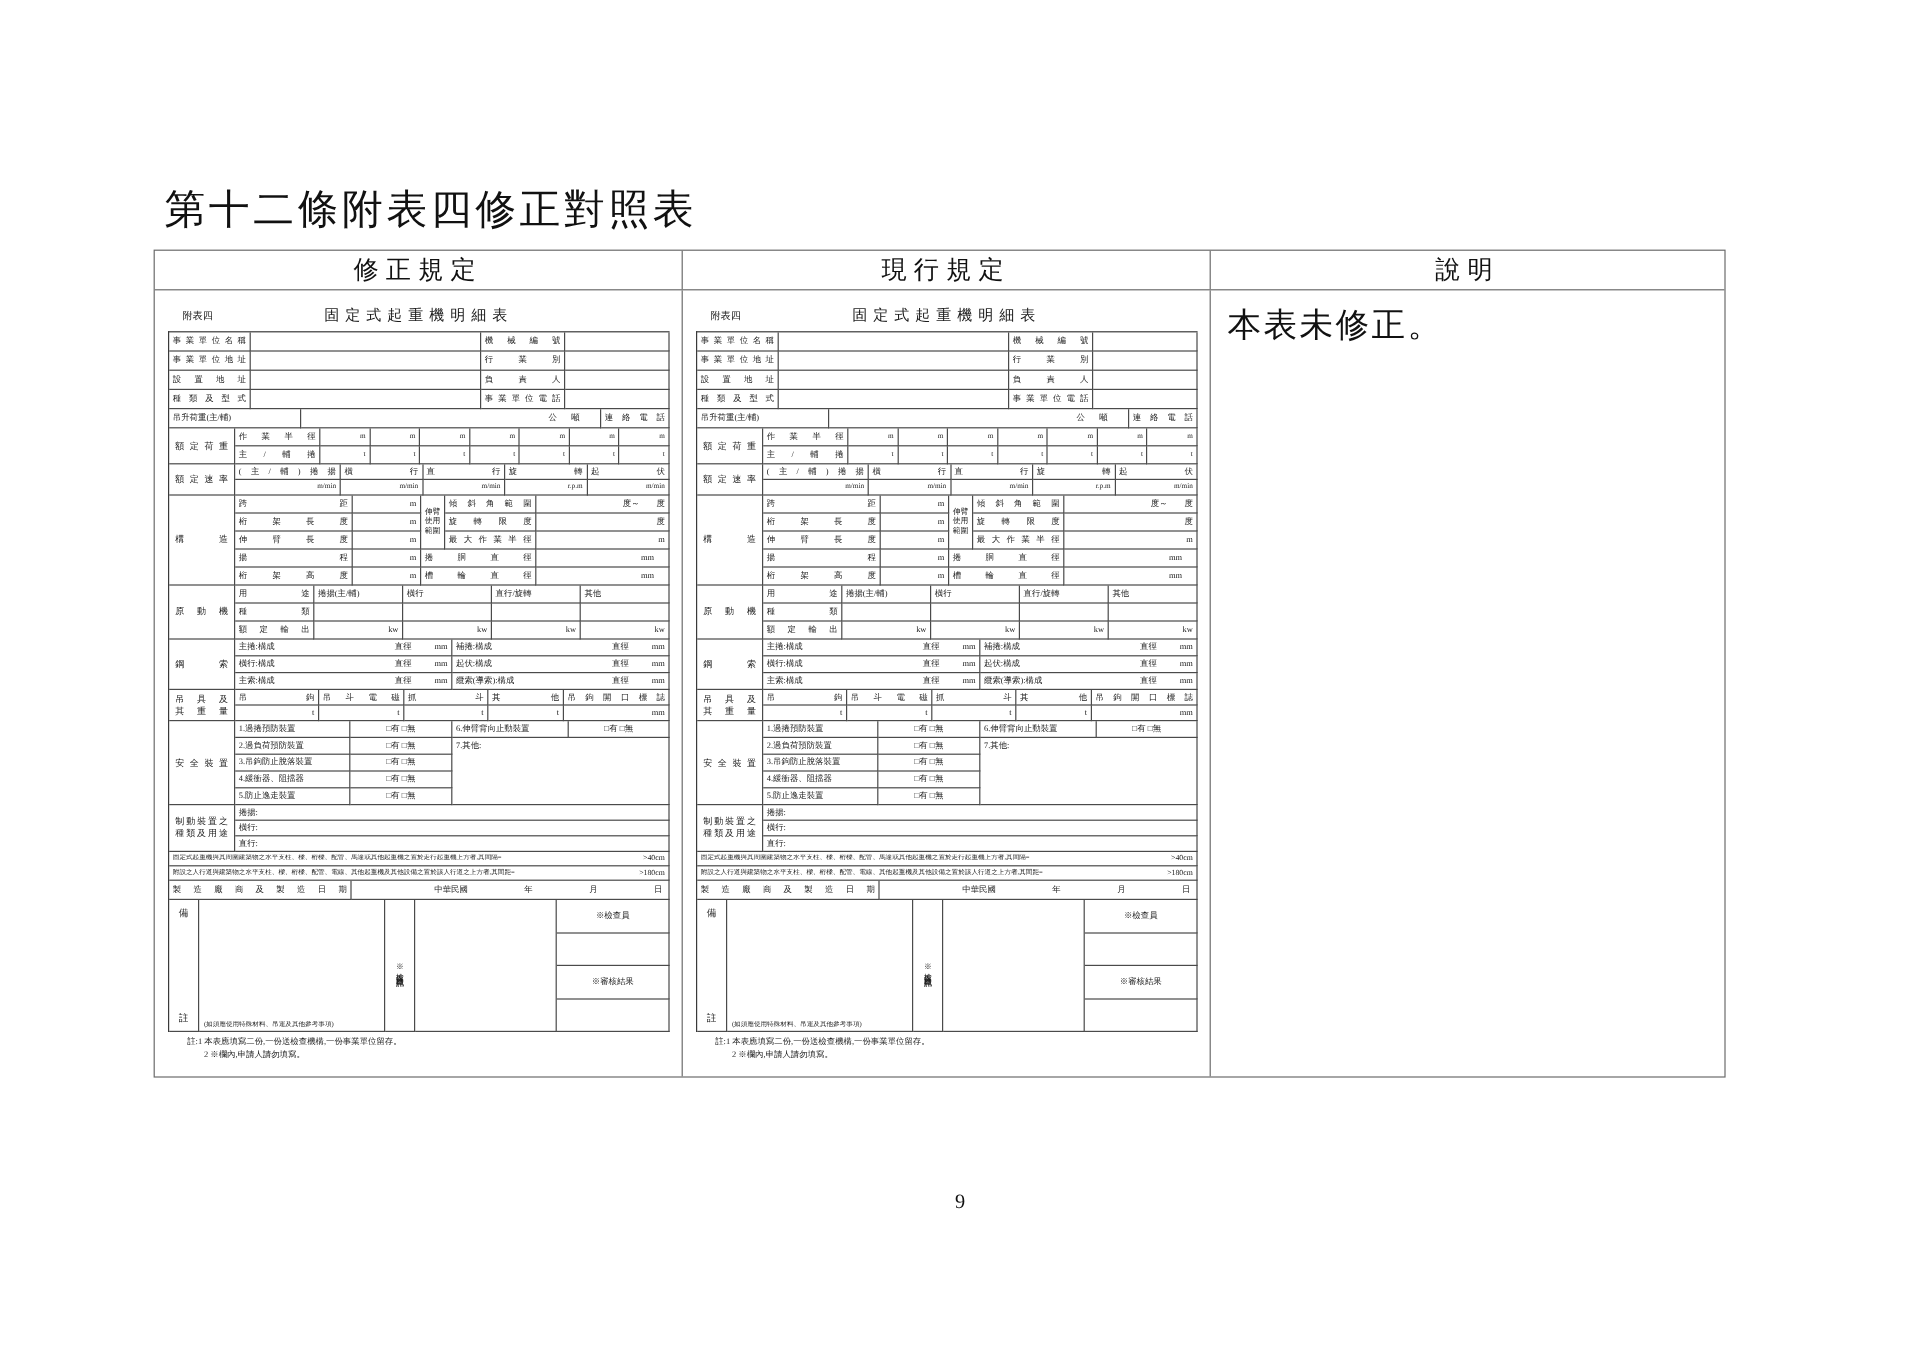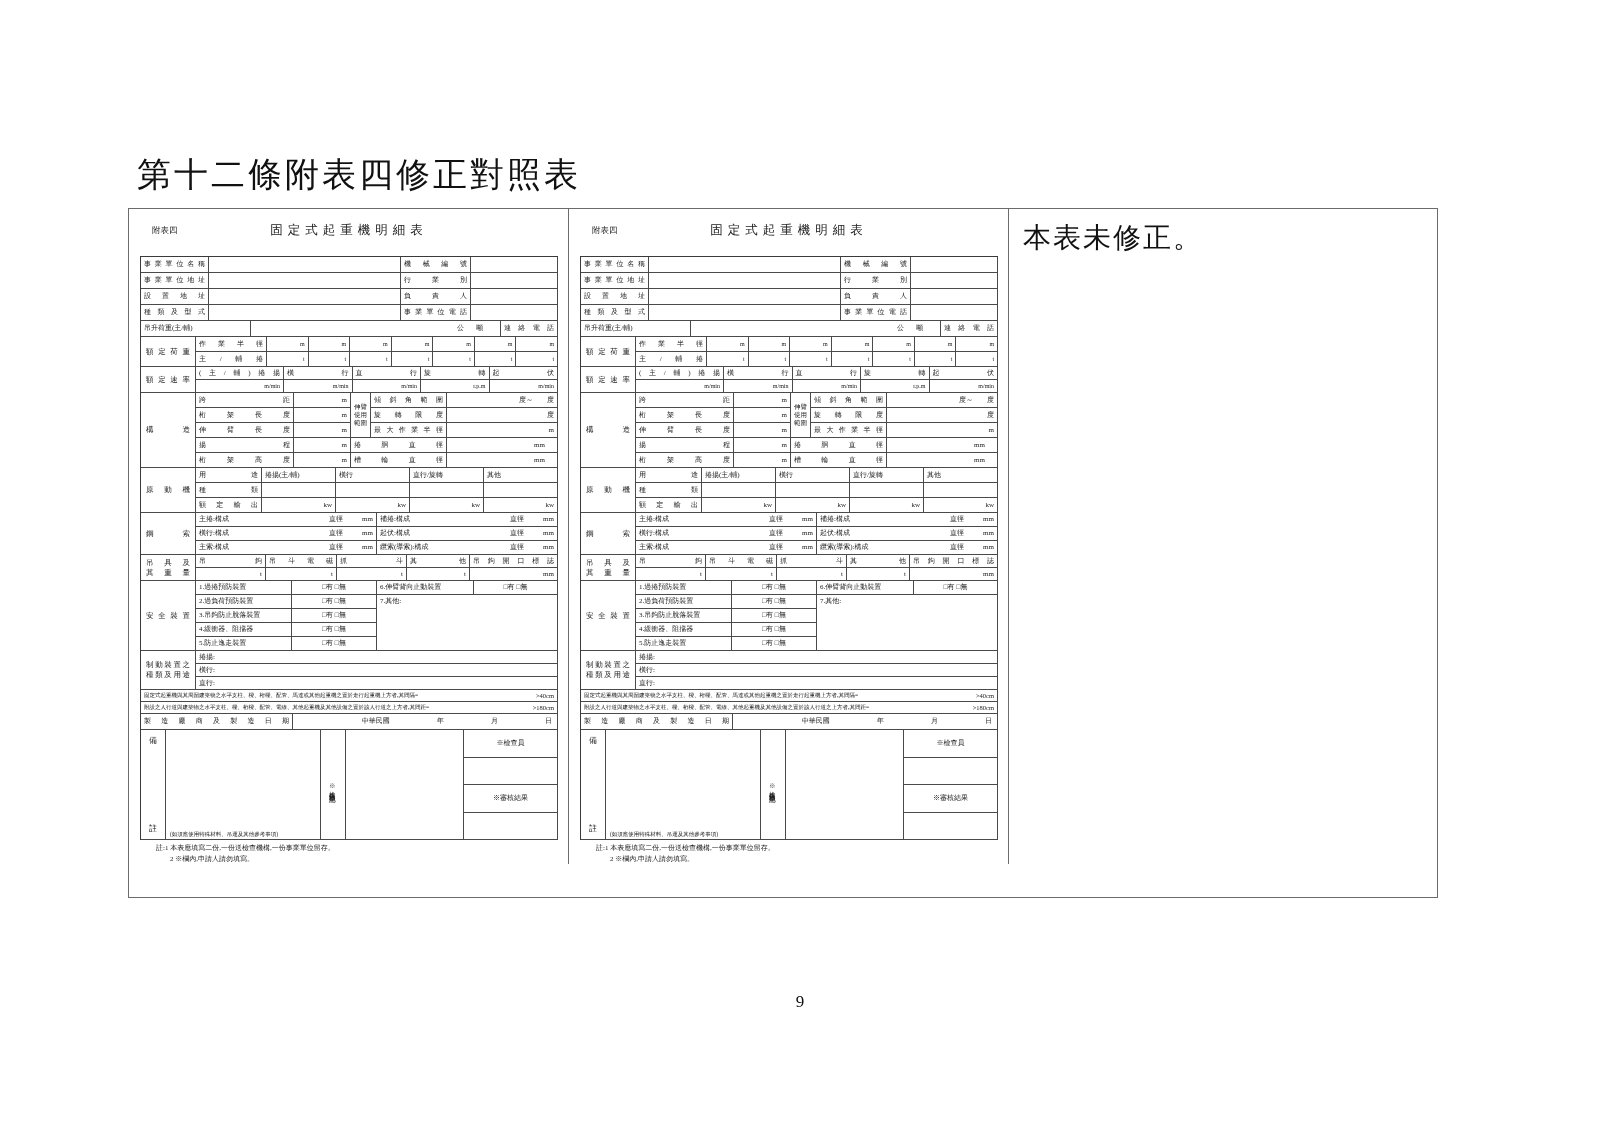--- a/index.html
+++ b/index.html
@@ -19,21 +19,21 @@
   .c3{flex:1;box-sizing:border-box;}
   .cmp-hcell{display:flex;align-items:center;justify-content:center;
              font-size:21px;letter-spacing:6px;}
   .cmp-cell{overflow:hidden;}
   .expl{padding:10px 14px;font-size:28px;letter-spacing:2px;}
 
   .page-num{position:absolute;left:0;right:0;top:992px;text-align:center;font-size:17px;}
 
   
   .form{width:418px;margin:8px 0 0 11px;color:#1a1a1a;}
-  .fhead{position:relative;height:22px;margin-bottom:17px;}
+  .fhead{position:relative;height:22px;margin-bottom:4px;}
   .apx{position:absolute;left:12px;bottom:2px;font-size:8.5px;}
   .ftitle{position:absolute;left:0;right:0;bottom:0;text-align:center;
           font-size:12.5px;letter-spacing:5px;}
   .ft{border:1px solid #3a3a3a;border-right:none;border-bottom:none;}
   .fr{display:flex;}
   .fc{border-right:1px solid #4a4a4a;border-bottom:1px solid #4a4a4a;box-sizing:border-box;
       font-size:7px;line-height:1.15;display:flex;align-items:center;
       padding:0 3px;overflow:hidden;white-space:nowrap;}
   .fc.r{justify-content:flex-end;}
   .fc.c{justify-content:center;}
@@ -57,20 +57,25 @@
   .fnote1{margin-top:3px;padding-left:16px;}
   .fnote2{padding-left:30px;}
 </style>
 </head>
 <body>
 
 <div class="page">
   <h1 class="doc-title">第十二條附表四修正對照表</h1>
 
   <div class="cmp-table">
+    <div class="cmp-head">
+      <div class="cmp-hcell c1">修正規定</div>
+      <div class="cmp-hcell c2">現行規定</div>
+      <div class="cmp-hcell c3">說明</div>
+    </div>
     <div class="cmp-body">
       <div class="cmp-cell c1">
         <div id="form1">
             <div class="form">
               <div class="fhead">
                 <span class="apx">附表四</span>
                 <span class="ftitle">固定式起重機明細表</span>
               </div>
               <div class="ft">
                 <div class="fr" style="height: 16px;">

